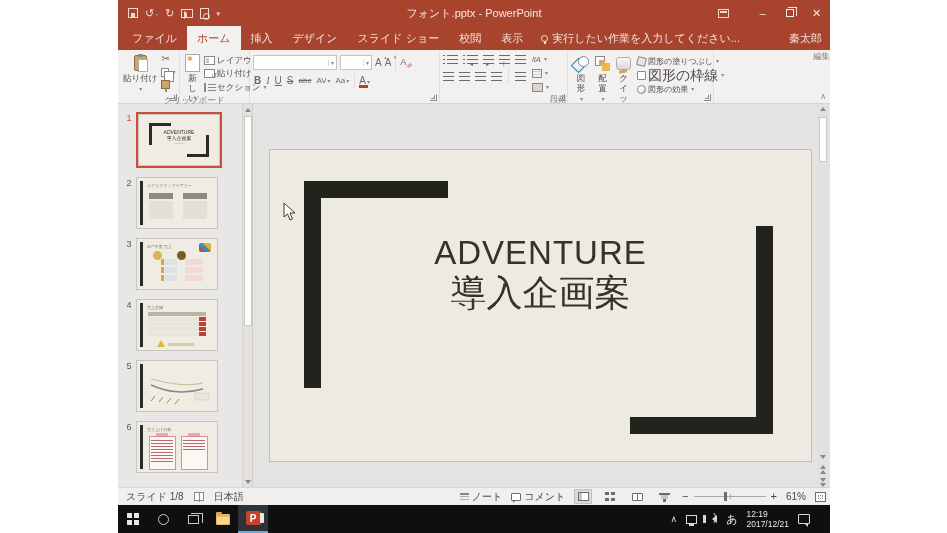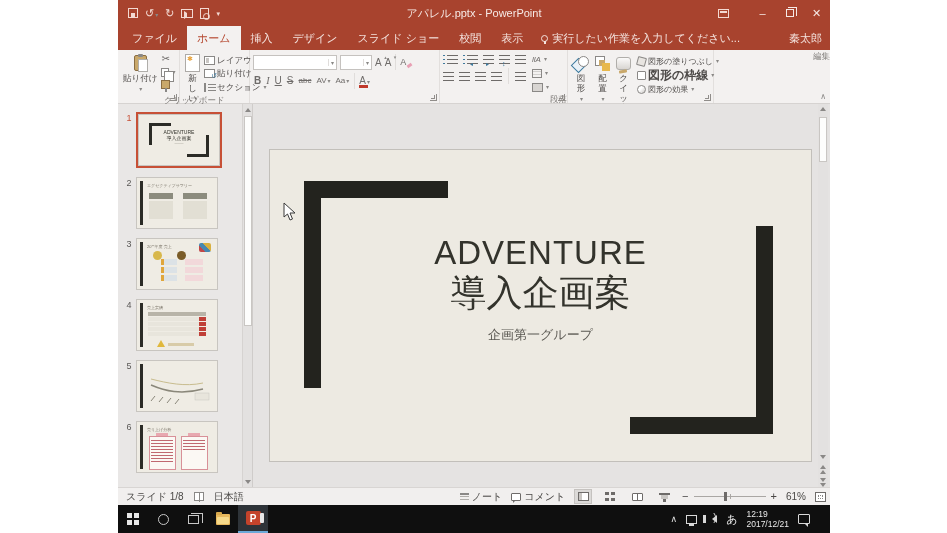--- a/index.html
+++ b/index.html
@@ -236,21 +236,21 @@
 
   <div class="titlebar">
     <div class="qat">
       <span class="ic-save"></span>
       <span class="qat-btn"><span>↺</span><span class="dd"></span></span>
       <span class="qat-btn">↻</span>
       <span class="ic-mon"></span>
       <span class="ic-page"></span>
       <span class="qat-btn" style="font-size:7px;">▾</span>
     </div>
-    <div class="title-center">アパレル.pptx - PowerPoint</div>
+    <div class="title-center">フォント.pptx - PowerPoint</div>
     <div class="win-controls">
       <span class="ribbon-display"><span class="ic-ribbonopts"></span></span>
       <span class="spacer18"></span>
       <span class="win-btn">–</span>
       <span class="win-btn">
             <span class="ic-restore"></span>
           </span>
       <span class="win-btn close">✕</span>
     </div>
   </div>
@@ -425,21 +425,21 @@
           <span><span>スタイル</span><span class="dd"></span></span>
         </div>
         <div class="stack-col">
           <span class="sm-btn">
                 <span class="ic-fill ico"></span>
                 <span style="font-size:8px;">図形の塗りつぶし</span>
                 <span class="dd"></span>
               </span>
           <span class="sm-btn">
                 <span class="ic-outline ico"></span>
-                <span style="font-size:12px;font-weight:bold;">図形の枠線</span>
+                <span style="font-size:14px;">図形の枠線</span>
                 <span class="dd"></span>
               </span>
           <span class="sm-btn">
                 <span class="ic-effects ico"></span>
                 <span style="font-size:8px;">図形の効果</span>
                 <span class="dd"></span>
               </span>
         </div>
       </div>
       <div class="grp-label">図形描画</div>
@@ -567,21 +567,20 @@
       <div class="slide">
         <span class="bracket" style="left:34px;top:31px;width:144px;height:17px;"></span>
         <span class="bracket" style="left:34px;top:31px;width:17px;height:207px;"></span>
         <span class="bracket" style="left:486px;top:76px;width:17px;height:208px;"></span>
         <span class="bracket" style="left:360px;top:267px;width:143px;height:17px;"></span>
         <div class="slide-title">
           <div class="st-1">ADVENTURE</div>
           <div class="st-2">導入企画案</div>
         </div>
         <div class="slide-sub">
-          <div>企画第一グループ</div>
         </div>
       </div>
 
       <svg class="cursor" width="14" height="20" viewBox="0 0 14 20">
         <path d="M1 1 L1 15 L4.5 12 L7 18 L9.5 17 L7 11 L12 11 Z" fill="#FFFFFF" stroke="#3A3A3A" stroke-width="1"></path>
       </svg>
 
       <div class="edit-scroll">
         <span class="es-btn" style="top:0;">
               <span class="tri-up"></span>

